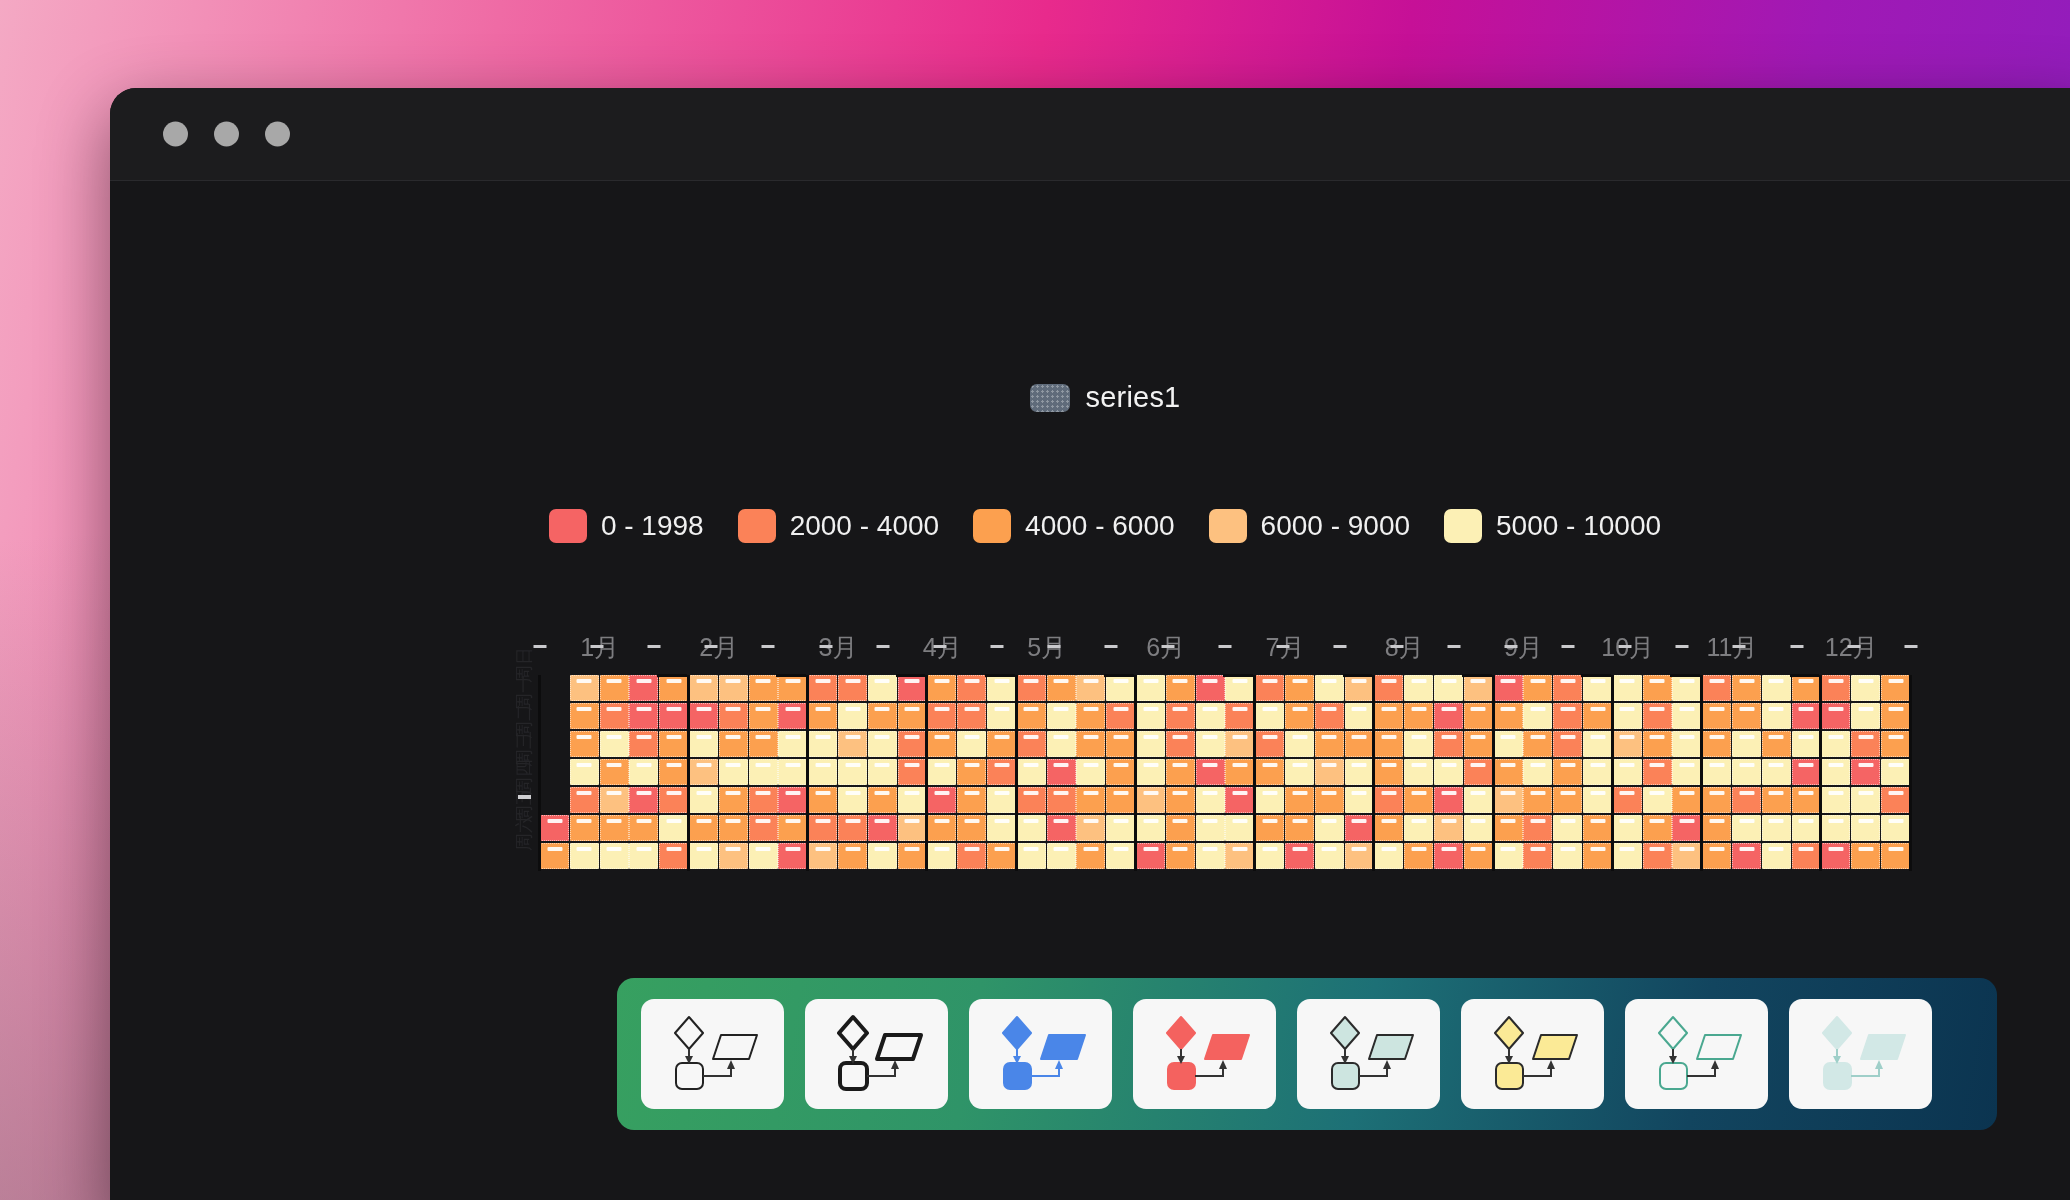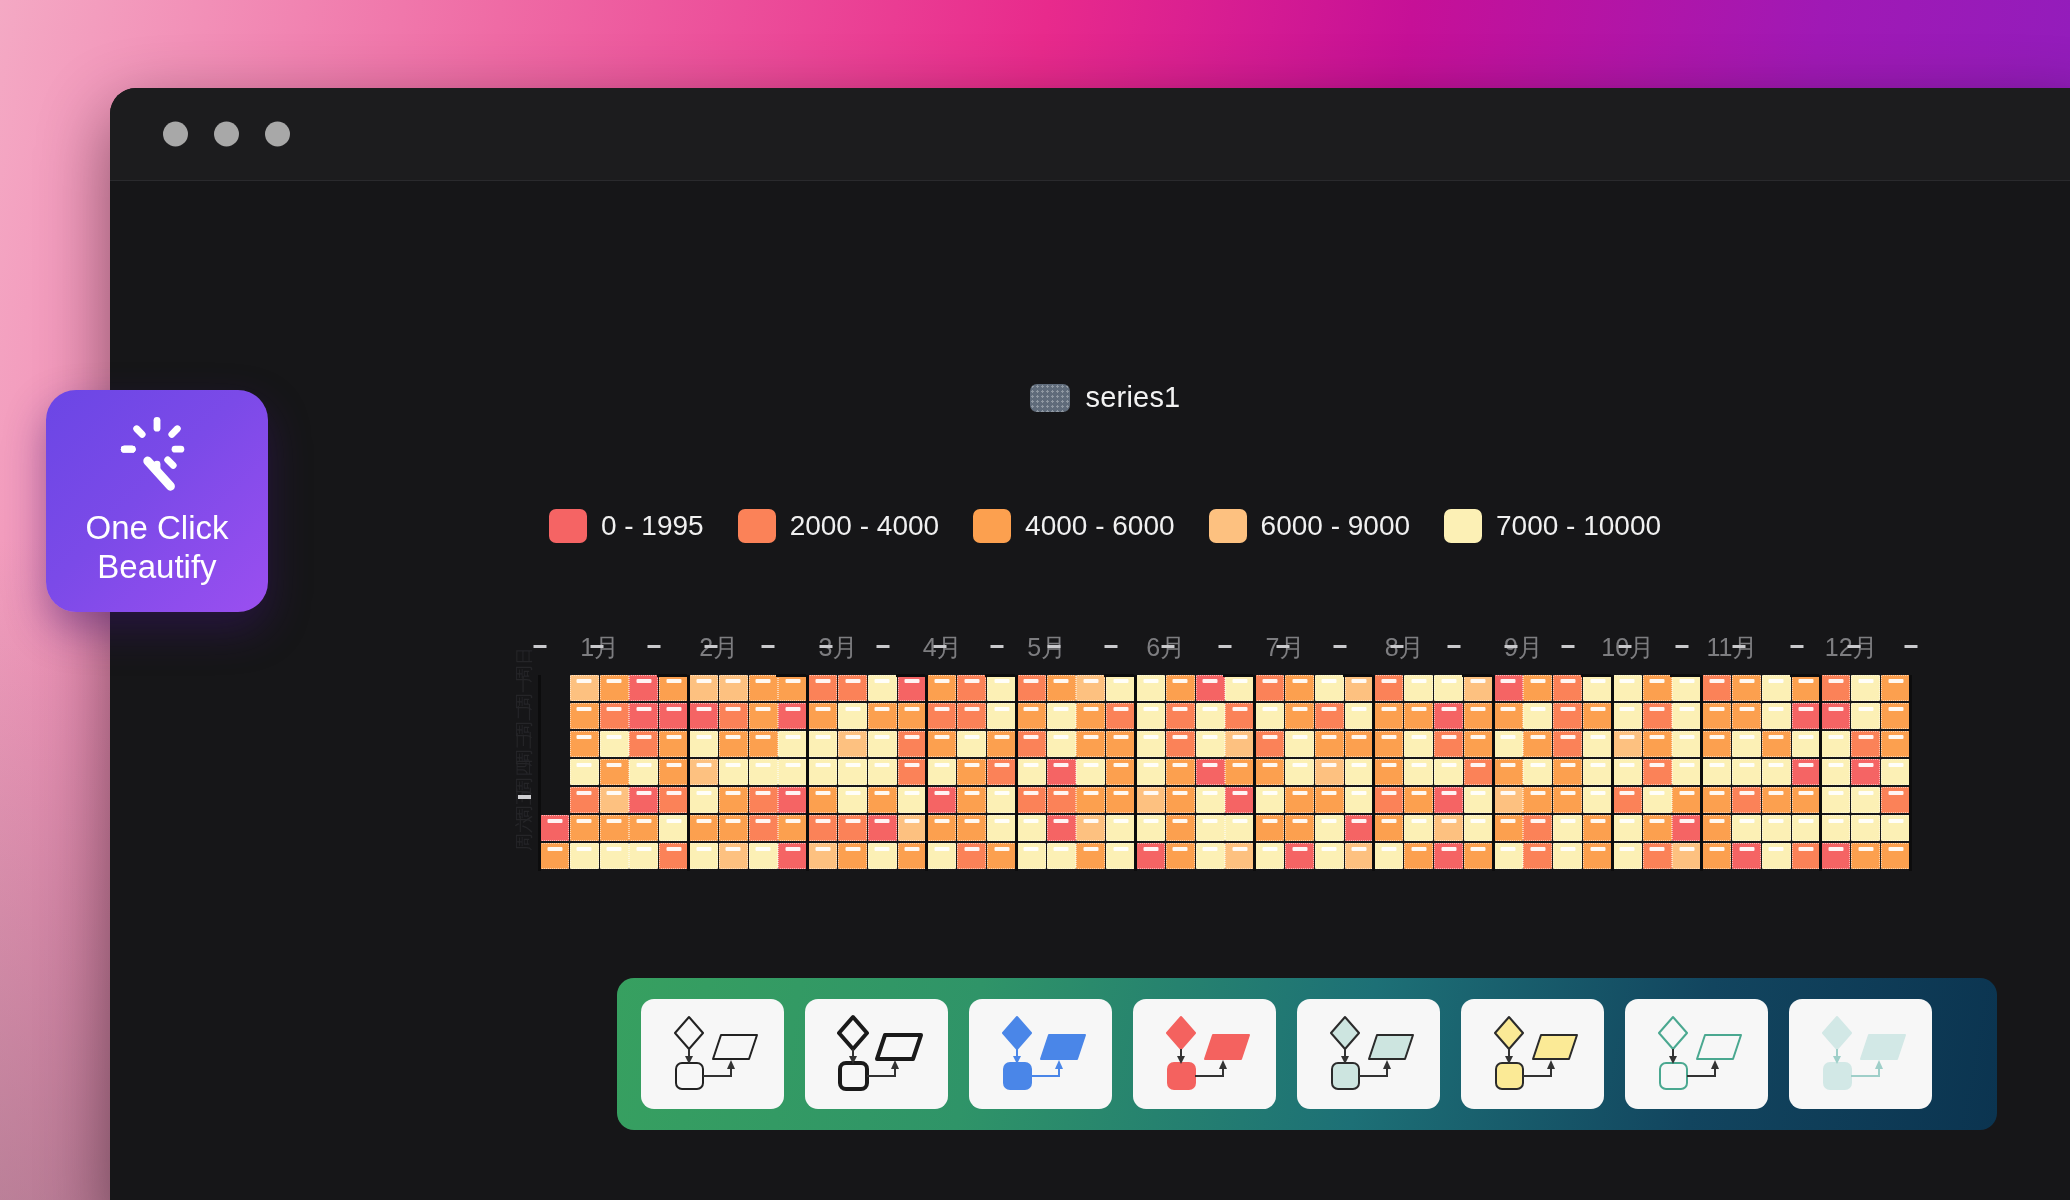--- a/index.html
+++ b/index.html
@@ -279,37 +279,37 @@
     <div id="canvas">
 
       <div id="series-legend">
         <span id="series-swatch" style="background-color: rgb(95, 107, 122);"></span>
         <span id="series-label">series1</span>
       </div>
 
       <div id="range-legend">
           <div class="range-item">
             <span class="range-swatch" style="background: rgb(245, 100, 100);"></span>
-            <span class="range-text">0 - 1995</span>
+            <span class="range-text">0 - 1998</span>
           </div>
           <div class="range-item">
             <span class="range-swatch" style="background: rgb(251, 130, 88);"></span>
             <span class="range-text">2000 - 4000</span>
           </div>
           <div class="range-item">
             <span class="range-swatch" style="background: rgb(252, 160, 79);"></span>
             <span class="range-text">4000 - 6000</span>
           </div>
           <div class="range-item">
             <span class="range-swatch" style="background: rgb(253, 193, 128);"></span>
             <span class="range-text">6000 - 9000</span>
           </div>
           <div class="range-item">
             <span class="range-swatch" style="background: rgb(252, 240, 181);"></span>
-            <span class="range-text">7000 - 10000</span>
+            <span class="range-text">5000 - 10000</span>
           </div>
         </div>
 
       <div id="calendar">
         <div id="month-axis">
             <span class="month-label" style="left: 59.6px;">1月</span>
             <span class="month-label" style="left: 178.8px;">2月</span>
             <span class="month-label" style="left: 298px;">3月</span>
             <span class="month-label" style="left: 402.3px;">4月</span>
             <span class="month-label" style="left: 506.6px;">5月</span>
@@ -1344,40 +1344,20 @@
               <div class="month-border" style="left: 1279.4px; top: 0px; width: 3px; height: 196px;"></div>
               <div class="month-border" style="left: -2px; top: 0px; width: 3px; height: 196px;"></div>
               <div class="month-border" style="left: 1368.8px; top: 0px; width: 3px; height: 196px;"></div>
             </div>
         </div>
       </div>
 
     </div>
   </div>
 
-  <div id="beautify-badge">
-    <span id="beautify-icon">
-      <svg viewBox="0 0 80 80" xmlns="http://www.w3.org/2000/svg">
-        <g fill="#ffffff">
-          <rect x="36.5" y="2" width="7" height="15" rx="3.5"></rect>
-          <rect x="36.5" y="47" width="7" height="15" rx="3.5"></rect>
-          <rect x="3" y="31.5" width="15" height="7" rx="3.5"></rect>
-          <rect x="3" y="31.5" width="15" height="7" rx="3.5"></rect>
-          <rect x="36.5" y="2" width="7" height="15" rx="3.5" transform="rotate(45 40 35)"></rect>
-          <rect x="36.5" y="2" width="7" height="15" rx="3.5" transform="rotate(-45 40 35)"></rect>
-          <rect x="36.5" y="47" width="7" height="15" rx="3.5" transform="rotate(-45 40 35)"></rect>
-          <rect x="3" y="31.5" width="15" height="7" rx="3.5" transform="rotate(0 40 35)"></rect>
-          <rect x="55" y="31.5" width="13" height="7" rx="3.5"></rect>
-          <rect x="33" y="38" width="9" height="44" rx="4.5" transform="rotate(-42 40 54)"></rect>
-        </g>
-      </svg>
-    </span>
-    <span id="beautify-label">One Click
-Beautify</span>
-  </div>
 
   <div id="style-toolbar">
       <div class="style-card">
         <svg viewBox="0 0 112 86" xmlns="http://www.w3.org/2000/svg">
           <polygon points="32,6 46,22 32,38 18,22" fill="none" stroke="#222222" stroke-width="2" stroke-linejoin="round"></polygon>
           <rect x="19" y="52" width="27" height="26" rx="6" fill="none" stroke="#222222" stroke-width="2"></rect>
           <polygon points="64,24 100,24 92,48 56,48" fill="none" stroke="#222222" stroke-width="2" stroke-linejoin="round"></polygon>
           <path d="M32 38 L32 48" stroke="#333" stroke-width="2" fill="none"></path>
           <polygon points="32,53 28,45 36,45" fill="#333"></polygon>
           <path d="M46 65 L74 65 L74 56" stroke="#333" stroke-width="2" fill="none"></path>

